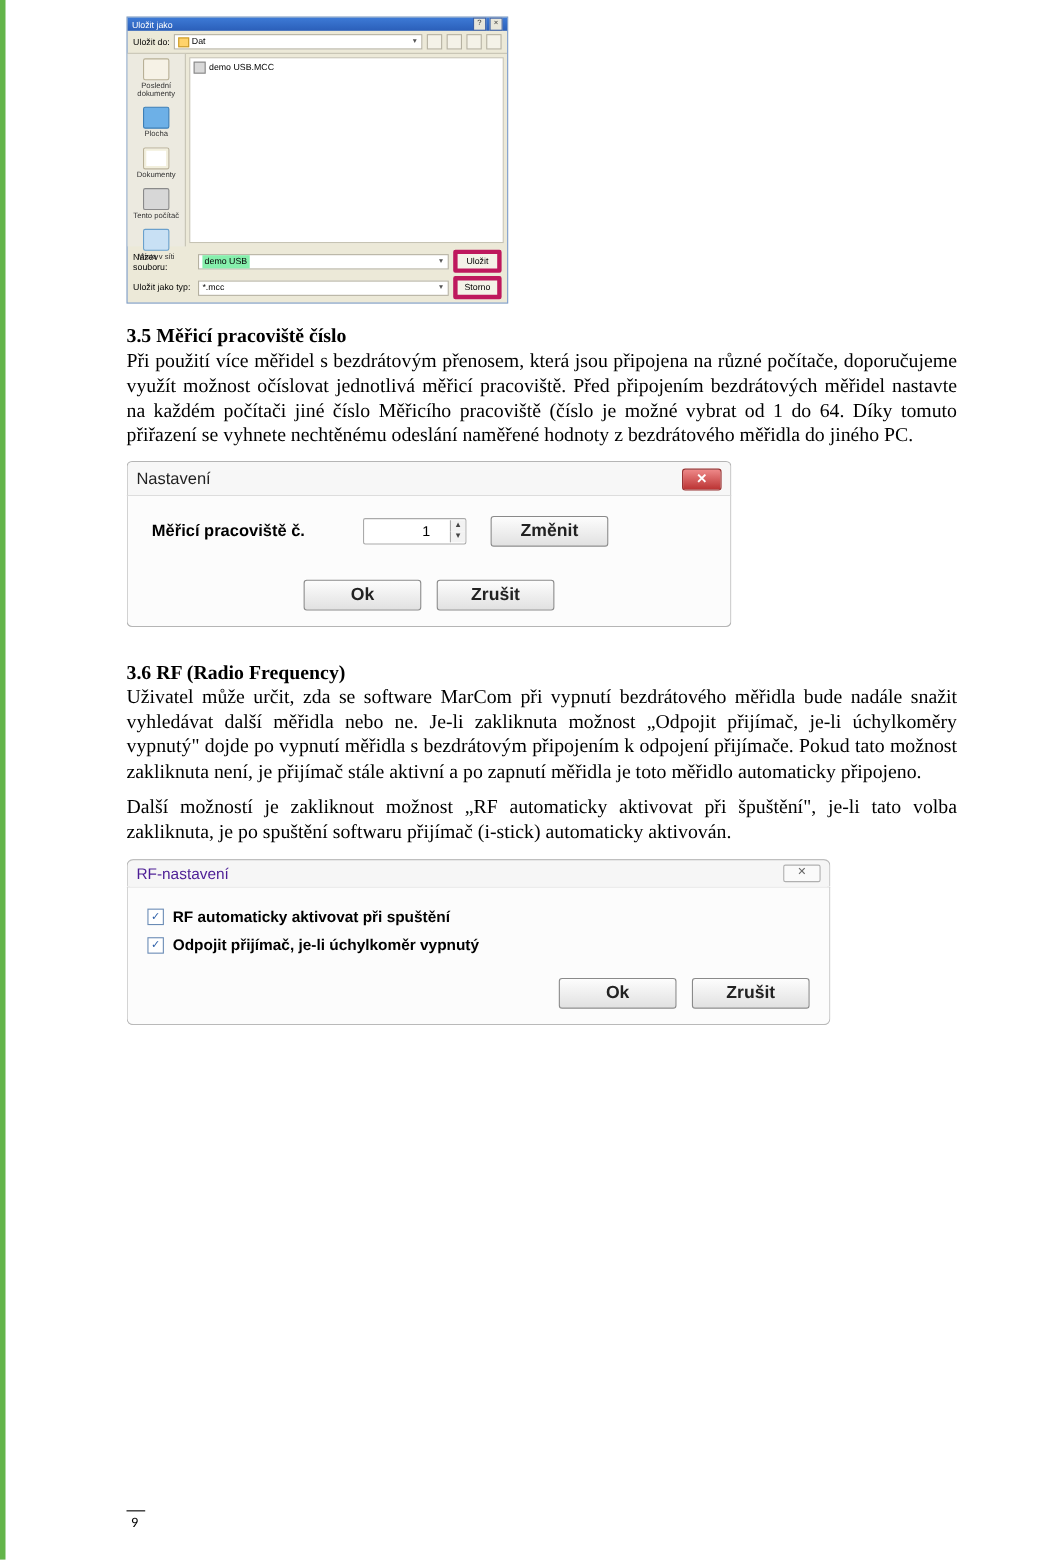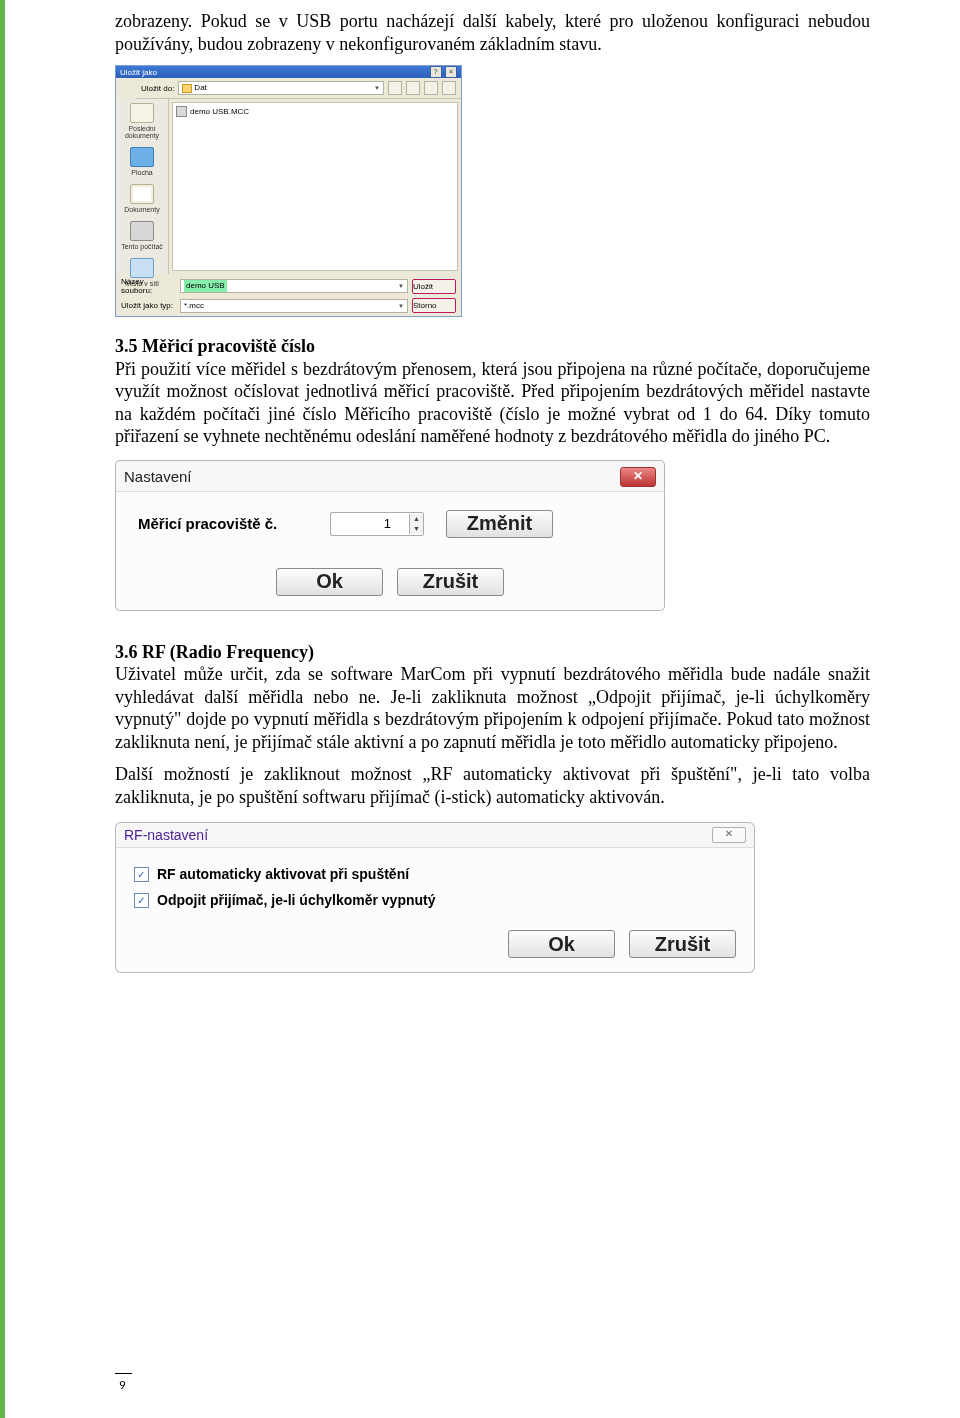--- a/index.html
+++ b/index.html
@@ -57,21 +57,20 @@
     text-align:center;
     line-height:9px;
     font-size:7px;
   }
   .saveas-toolbar{
     display:flex;
     align-items:center;
     gap:4px;
     padding:3px 5px;
     border-bottom:1px solid #c6c3b3;
-    margin-left:20px;
   }
   .saveas-toolbar .combo{
     flex:1;
     border:1px solid #b5b1a0;
     background:#fff;
     height:12px;
     line-height:12px;
     padding:0 3px;
     display:flex;
     align-items:center;
@@ -123,22 +122,22 @@
     grid-template-columns:55px 1fr 44px;
     grid-row-gap:3px;
     grid-column-gap:4px;
     align-items:center;
   }
   .sb-combo{
     border:1px solid #b5b1a0;background:#fff;height:12px;line-height:12px;
     padding:0 3px;display:flex;justify-content:space-between;align-items:center;
   }
   .sb-btn{
-    border:1px solid #be185d;background:#f4f2e8;height:13px;line-height:13px;
-    border-radius:2px;
+    border:4px solid #be185d;background:#f4f2e8;height:13px;line-height:13px;
+    text-align:center;border-radius:2px;
   }
   .dd-arrow{font-size:6px;color:#555;}
   
   .nastav{
     width:550px;
     font-family:"Segoe UI",Tahoma,Arial,sans-serif;
     margin:12px 0 30px 0;
   }
   .nastav-top{
     display:flex;justify-content:space-between;align-items:center;
@@ -169,21 +168,21 @@
   .spin .num{width:60px;text-align:right;padding-right:18px;font-size:13px;}
   .spin .arrows{width:14px;display:flex;flex-direction:column;}
   .spin .arrows span{
     height:10px;border-left:1px solid #aaa;font-size:7px;text-align:center;
     line-height:10px;color:#444;background:#f2f2f2;
   }
   .wbtn{
     min-width:105px;height:26px;
     border:1px solid #8a8a8a;border-radius:3px;
     background:linear-gradient(#fdfdfd,#e1e1e1);
-    font-weight:bold;font-size:20px;color:#222;
+    font-weight:bold;font-size:16px;color:#222;
     display:inline-flex;align-items:center;justify-content:center;
   }
   .btn-row{display:flex;justify-content:center;gap:14px;}
   
   .rf{
     width:640px;font-family:"Segoe UI",Tahoma,Arial,sans-serif;
     margin:14px 0 0 0;
   }
   .rf-row1{
     display:flex;justify-content:space-between;align-items:center;
@@ -206,21 +205,20 @@
     position:absolute;left:110px;bottom:26px;
     border-top:1px solid #000;padding:3px 6px 0 4px;
     font-family:Calibri,Arial,sans-serif;font-size:13px;
   }
 </style>
 </head>
 <body>
 
 <div class="page">
 
-  <p class="para">zobrazeny. Pokud se v USB portu nacházejí další kabely, které pro uloženou konfiguraci nebudou používány, budou zobrazeny v nekonfigurovaném základním stavu.</p>
 
   <div class="saveas">
     <div class="saveas-title">
       <span>Uložit jako</span>
       <span class="win-btns">
         <span>?</span>
         <span>×</span>
       </span>
     </div>
     <div class="saveas-toolbar">

